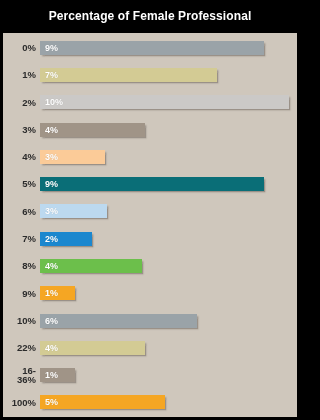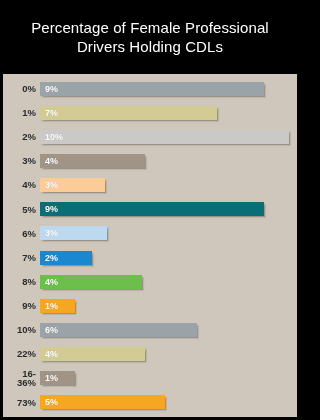--- a/index.html
+++ b/index.html
@@ -22,26 +22,26 @@
     display: flex;
     flex-direction: column;
   }
   .title-band {
     background: #000000;
     padding: 9px 14px 9px 14px;
     flex: 0 0 auto;
   }
   .chart-title {
     color: #ffffff;
-    font-size: 15px;
-    font-weight: normal;
+    font-size: 12px;
+    font-weight: bold;
     line-height: 1.27;
     text-align: center;
     letter-spacing: 0.1px;
-    margin: 9px;
+    margin: 0;
   }
   .panel {
     flex: 1 1 auto;
     background: #cfc7bc;
     margin: 0 3px 3px 3px;
     position: relative;
     padding: 6px 8px 6px 0;
     box-sizing: border-box;
     overflow: hidden;
   }
@@ -95,21 +95,20 @@
 </style>
 </head>
 <body>
 
 <div class="infographic">
 
   <div class="title-band">
     <div class="chart-title">
       <span>Percentage of Female Professional</span>
       <br>
-      <span>Drivers Holding CDLs</span>
     </div>
   </div>
 
   <div class="panel">
     <div class="rows">
 
       <div class="row">
         <div class="cat-label">
           <span>0%</span>
         </div>
@@ -248,21 +247,21 @@
         </div>
         <div class="bar-zone">
           <div class="bar" style="width: 14%; background: rgb(160, 148, 135);">
             <span class="bar-value">1%</span>
           </div>
         </div>
       </div>
 
       <div class="row">
         <div class="cat-label">
-          <span>73%</span>
+          <span>100%</span>
         </div>
         <div class="bar-zone">
           <div class="bar" style="width: 50%; background: rgb(245, 166, 35);">
             <span class="bar-value">5%</span>
           </div>
         </div>
       </div>
 
     </div>
   </div>

